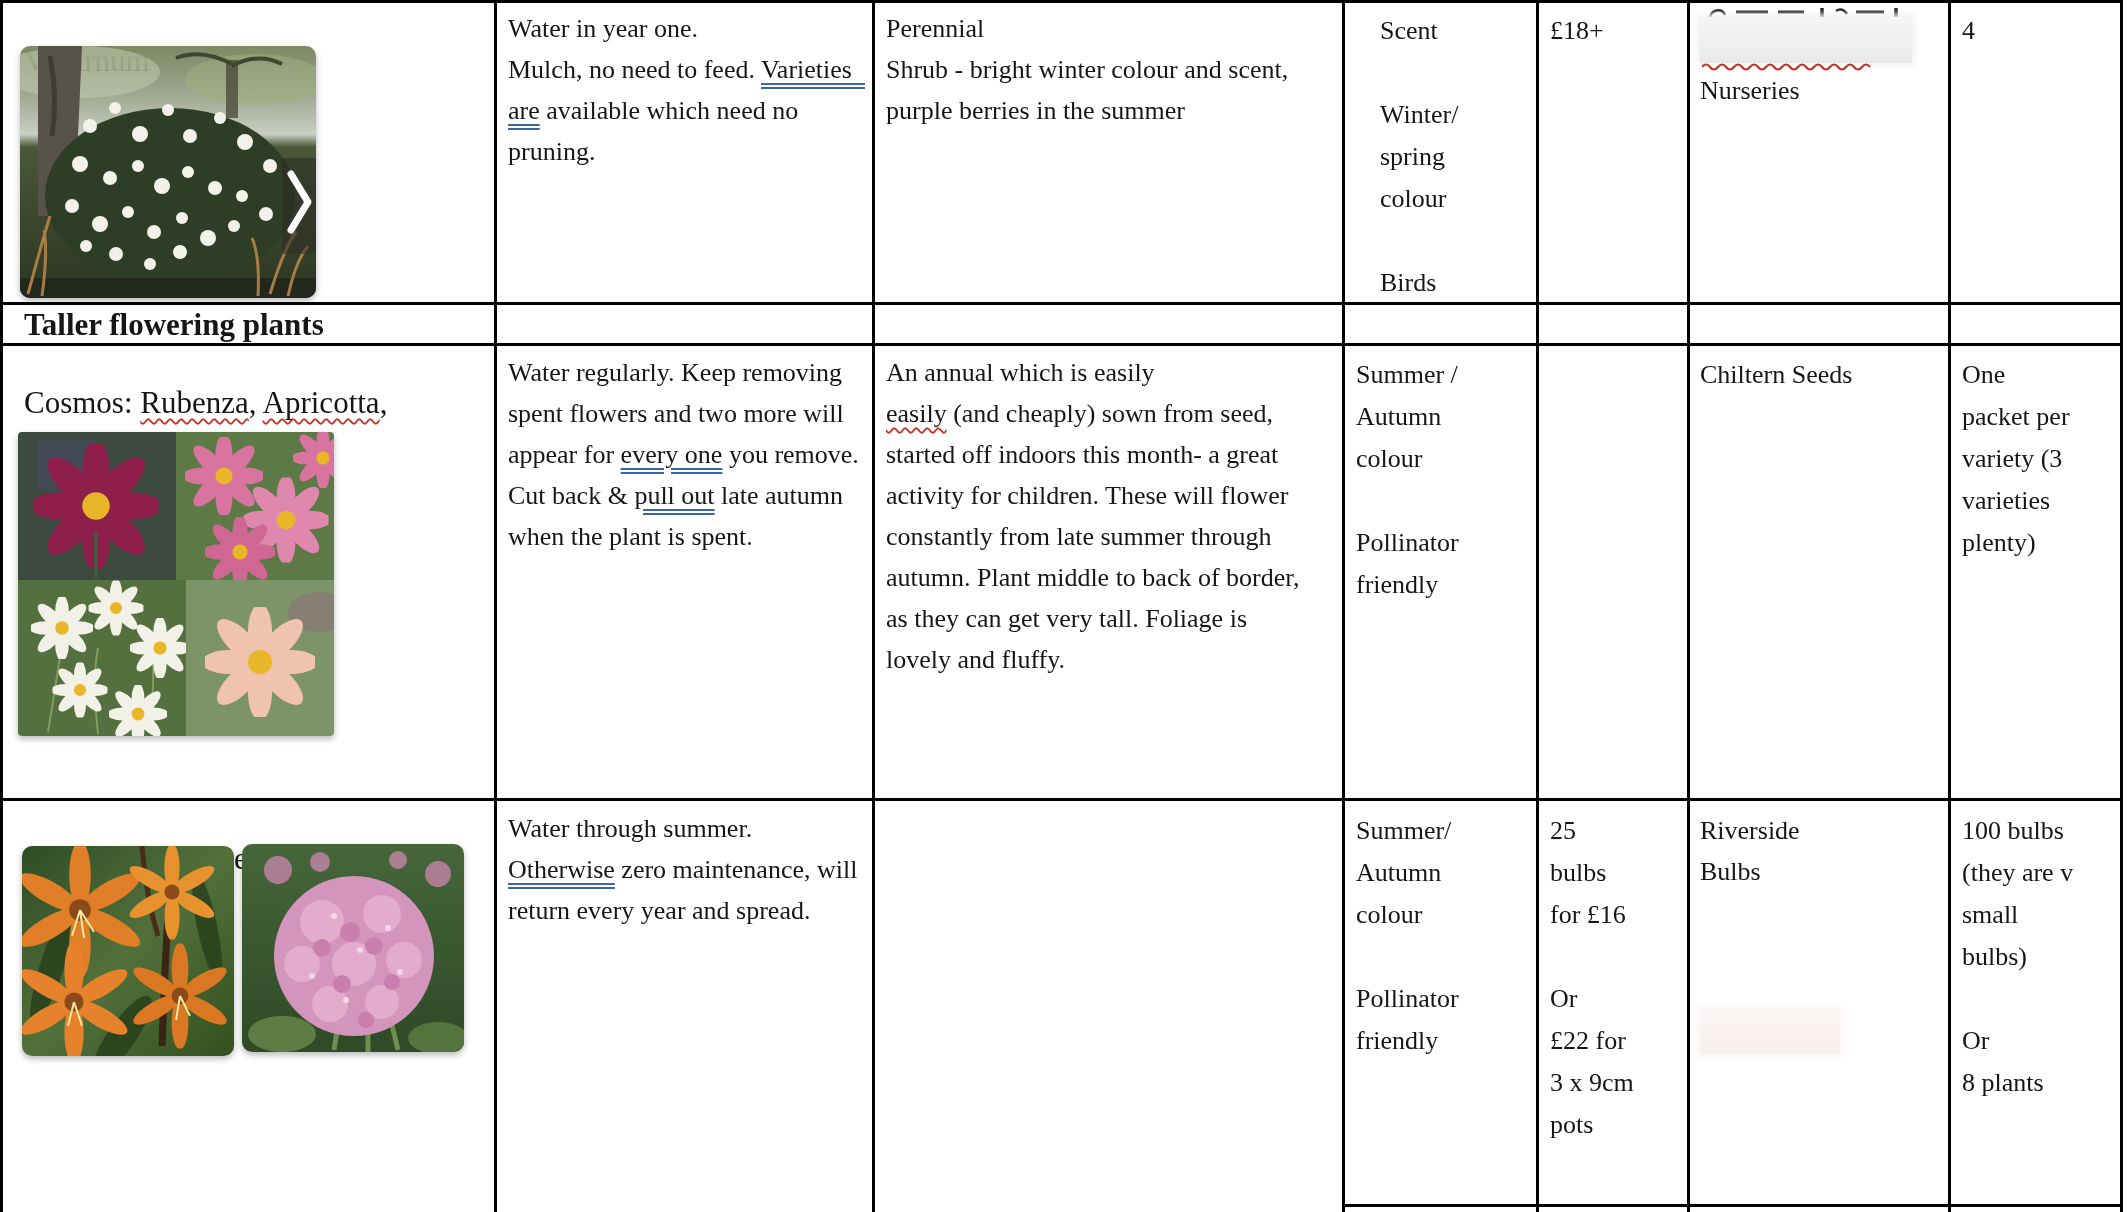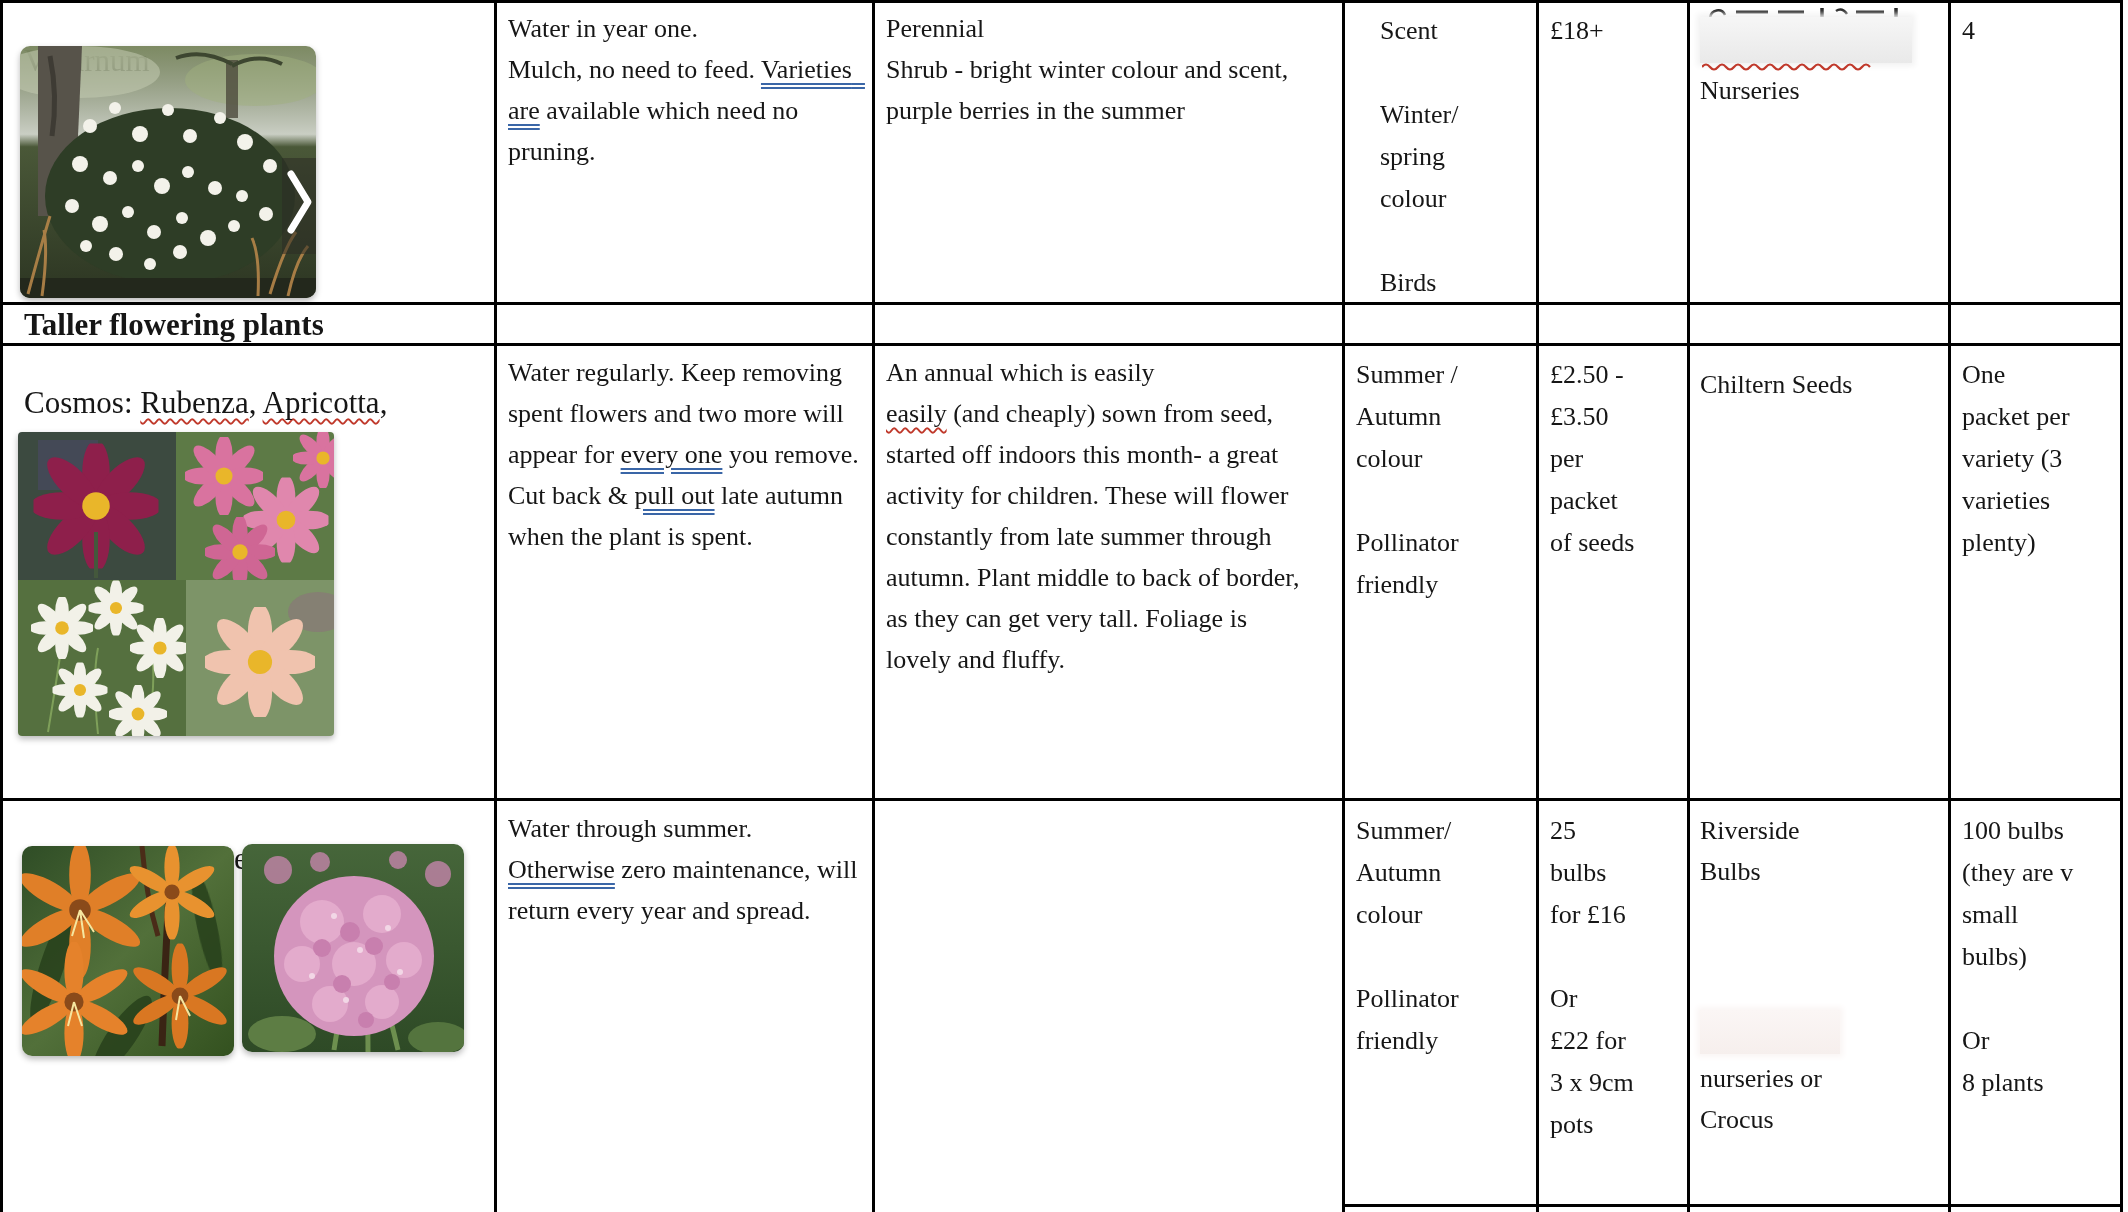--- a/index.html
+++ b/index.html
@@ -194,27 +194,22 @@
   <div class="cell" style="left:886px;top:352px;width:420px;"><span>An annual which is easily
 </span><span class="spell">easily</span><span> (and cheaply) sown from seed, started off indoors this month- a great activity for children. These will flower constantly from late summer through autumn. Plant middle to back of border, as they can get very tall. Foliage is lovely and fluffy.</span></div>
 
   <div class="cell narrow" style="left:1356px;top:354px;width:170px;">Summer /
 Autumn
 colour
 
 Pollinator
 friendly</div>
 
-  <div class="cell narrow" style="left:1550px;top:354px;width:128px;">£2.50 -
-£3.50
-per
-packet
-of seeds</div>
-
-  <div class="cell" style="left:1700px;top:364px;width:236px;">Chiltern Seeds</div>
+
+  <div class="cell" style="left:1700px;top:354px;width:236px;">Chiltern Seeds</div>
 
   <div class="cell narrow" style="left:1962px;top:354px;width:154px;">One
 packet per
 variety (3
 varieties
 plenty)</div>
 
   <div class="cell name" style="left:24px;top:806px;width:462px;">Crocosmia OR Sedum</div>
 
   <div class="photo" style="left:22px;top:846px;width:212px;height:210px;">
@@ -313,22 +308,20 @@
 
 Or
 £22 for
 3 x 9cm
 pots</div>
 
   <div class="abs" style="left:1700px;top:810px;width:236px;height:400px;">
     <div class="cell" style="left:0;top:0;width:236px;">Riverside
 Bulbs</div>
     <div class="redact-box pink" style="left:0;top:200px;width:140px;height:44px;"></div>
-    <div class="cell" style="left:0;top:248px;width:236px;">nurseries or
-Crocus</div>
   </div>
 
   <div class="cell narrow" style="left:1962px;top:810px;width:156px;">100 bulbs
 (they are v
 small
 bulbs)
 
 Or
 8 plants</div>
 

